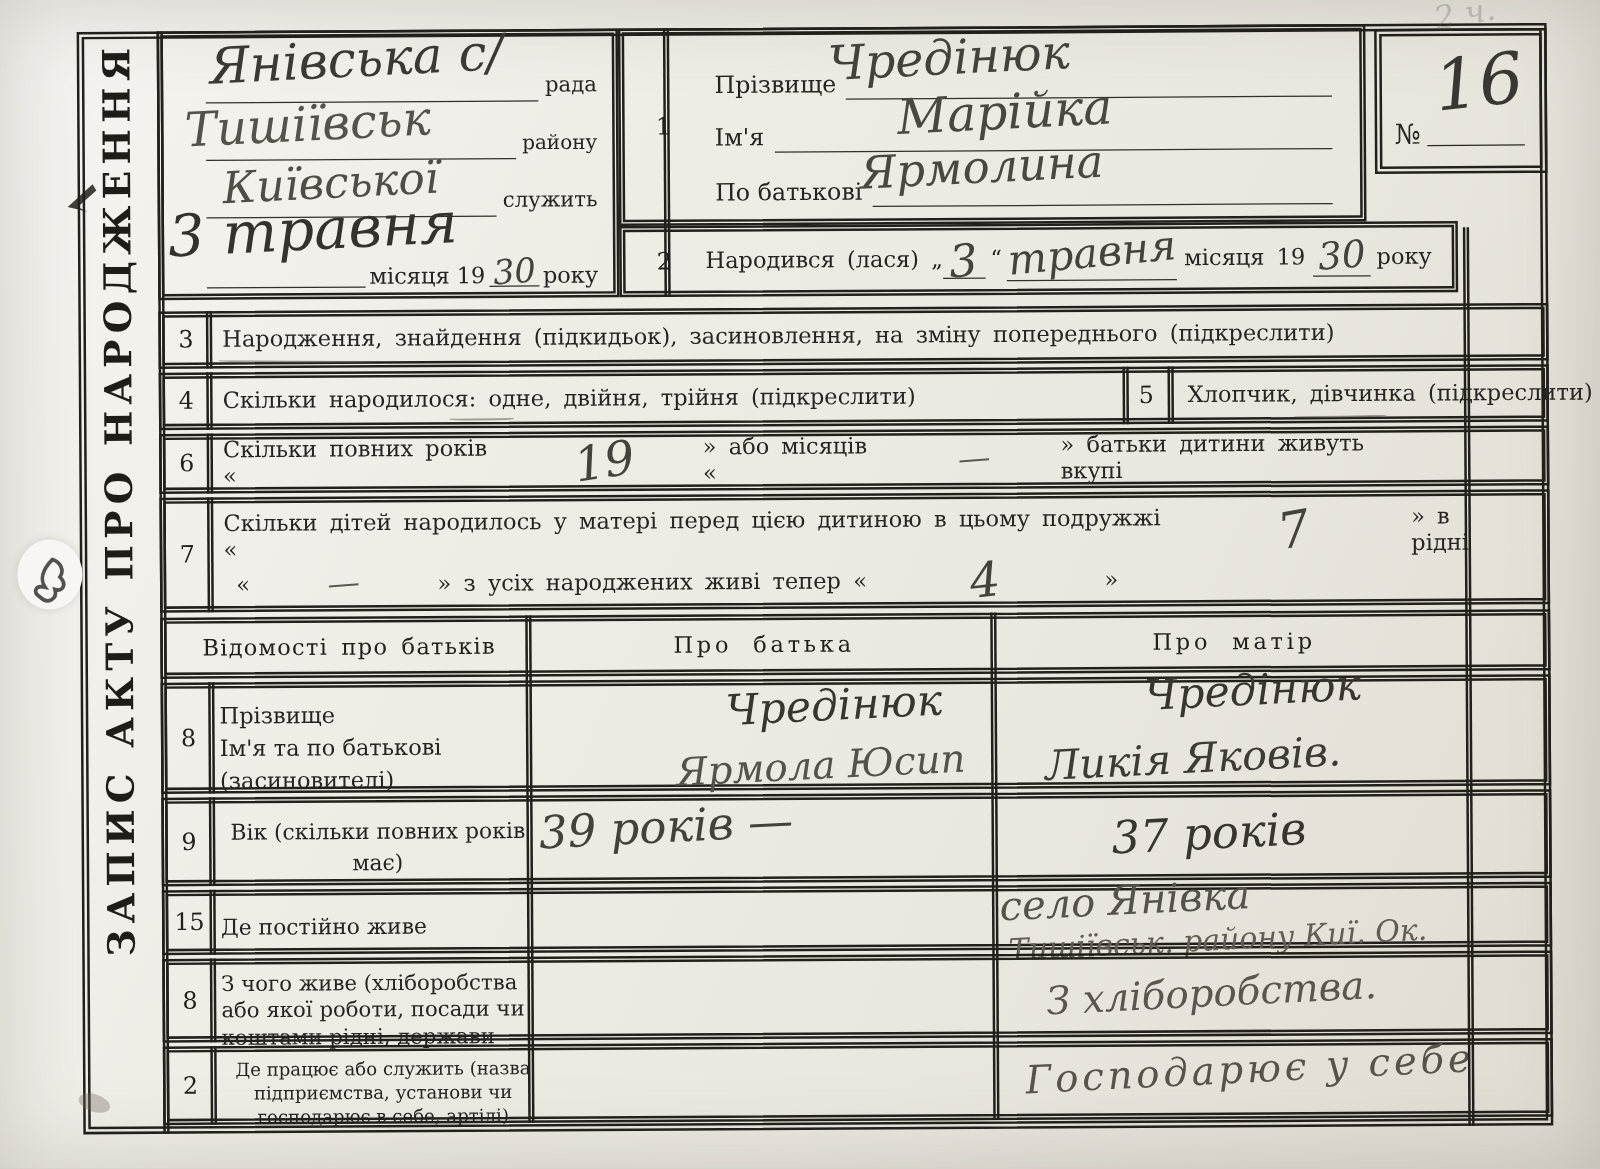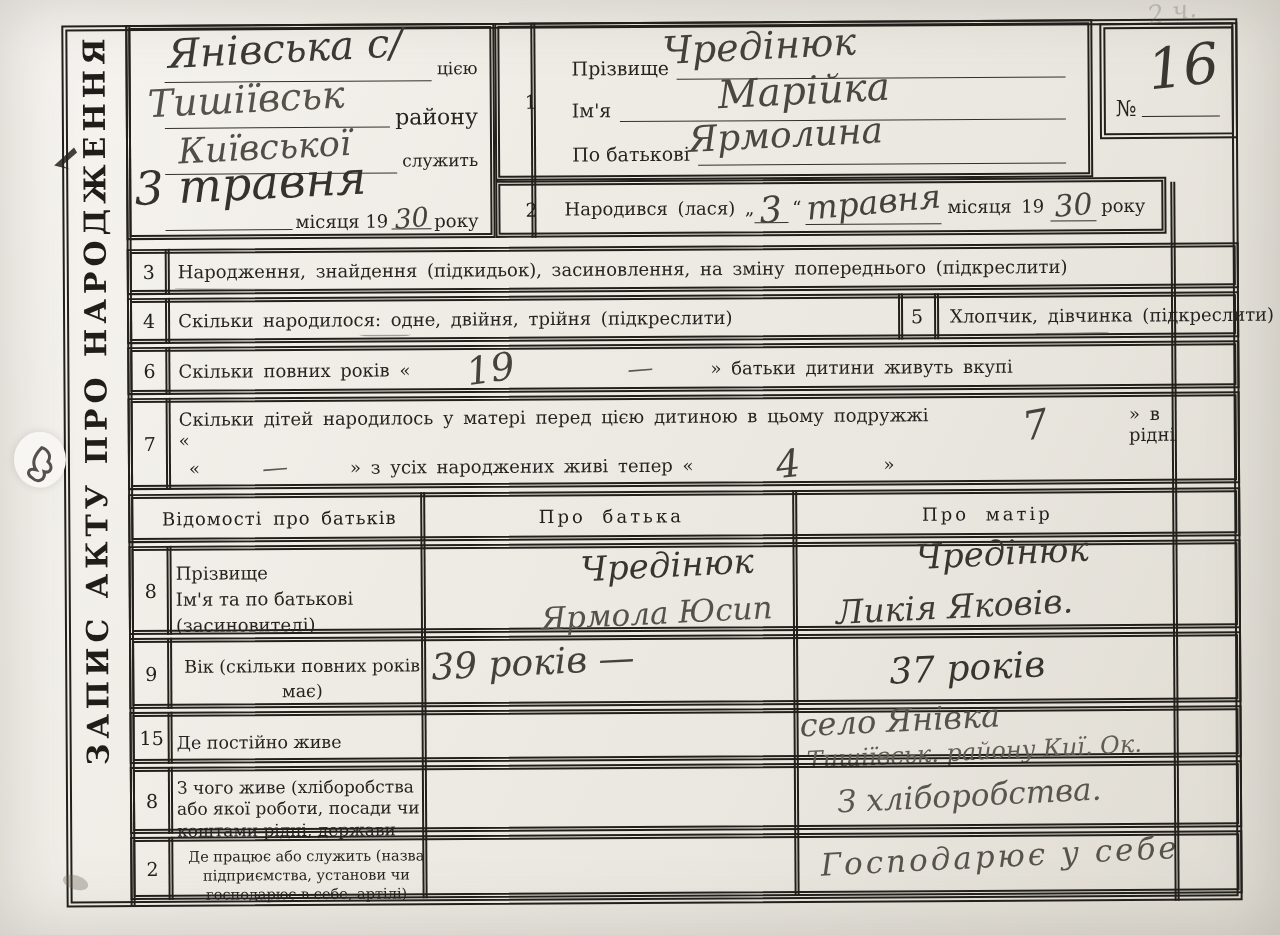--- a/index.html
+++ b/index.html
@@ -44,25 +44,25 @@
 
   <div class="box" style="left:64px;top:22px;width:1176px;height:882px;border-width:6px"></div>
 
   <div class="vline" style="left:128px;top:22px;height:882px"></div>
 
   <div id="side-title">ЗАПИС АКТУ ПРО НАРОДЖЕННЯ</div>
 
   <div class="box" style="left:128px;top:22px;width:369px;height:215px">
     <div class="flexline" style="left:34px;right:12px;top:30px;height:26px">
       <span class="rule"></span>
-      <span class="lbl" style="font-size:17px;margin-left:5px">цією</span>
+      <span class="lbl" style="font-size:17px;margin-left:5px">рада</span>
     </div>
     <div class="flexline" style="left:34px;right:12px;top:76px;height:26px">
       <span class="rule"></span>
-      <span class="lbl" style="font-size:22px;margin-left:5px">району</span>
+      <span class="lbl" style="font-size:16px;margin-left:5px">району</span>
     </div>
     <div class="flexline" style="left:34px;right:12px;top:122px;height:26px">
       <span class="rule"></span>
       <span class="lbl" style="font-size:17px;margin-left:5px">служить</span>
     </div>
     <div class="flexline" style="left:34px;right:12px;top:176px;height:28px">
       <span class="rule"></span>
       <span class="lbl" style="font-size:18px;margin:0 3px">місяця 19</span>
       <span class="slot" style="width:40px;height:24px">
         <span class="hd" style="font-size:27px">30</span>
@@ -144,20 +144,21 @@
   <div class="pmark" style="left:1036px;top:333px;width:74px;transform:rotate(-.6deg)"></div>
 
   <div class="box" style="left:128px;top:344px;width:1112px;height:48px">
     <i class="vline" style="left:33px;top:-5px;height:48px"></i>
     <span class="rownum">6</span>
     <div class="flexline" style="left:46px;right:90px;top:0;height:100%;align-items:center">
       <span class="lbl" style="font-size:18px;word-spacing:4px">Скільки повних років «</span>
       <span class="slot noline" style="width:160px">
         <span class="hd" style="font-size:38px;transform:rotate(-8deg)">19</span>
       </span>
+      <span class="lbl" style="font-size:18px;word-spacing:4px">» або місяців «</span>
       <span class="slot noline" style="width:140px">
         <span class="hd" style="font-size:26px;color:#5a574f">—</span>
       </span>
       <span class="lbl" style="font-size:18px;word-spacing:4px">» батьки дитини живуть вкупі</span>
     </div>
   </div>
 
   <div class="box" style="left:128px;top:395px;width:1112px;height:92px">
     <i class="vline" style="left:33px;top:-5px;height:92px"></i>
     <span class="rownum">7</span>

